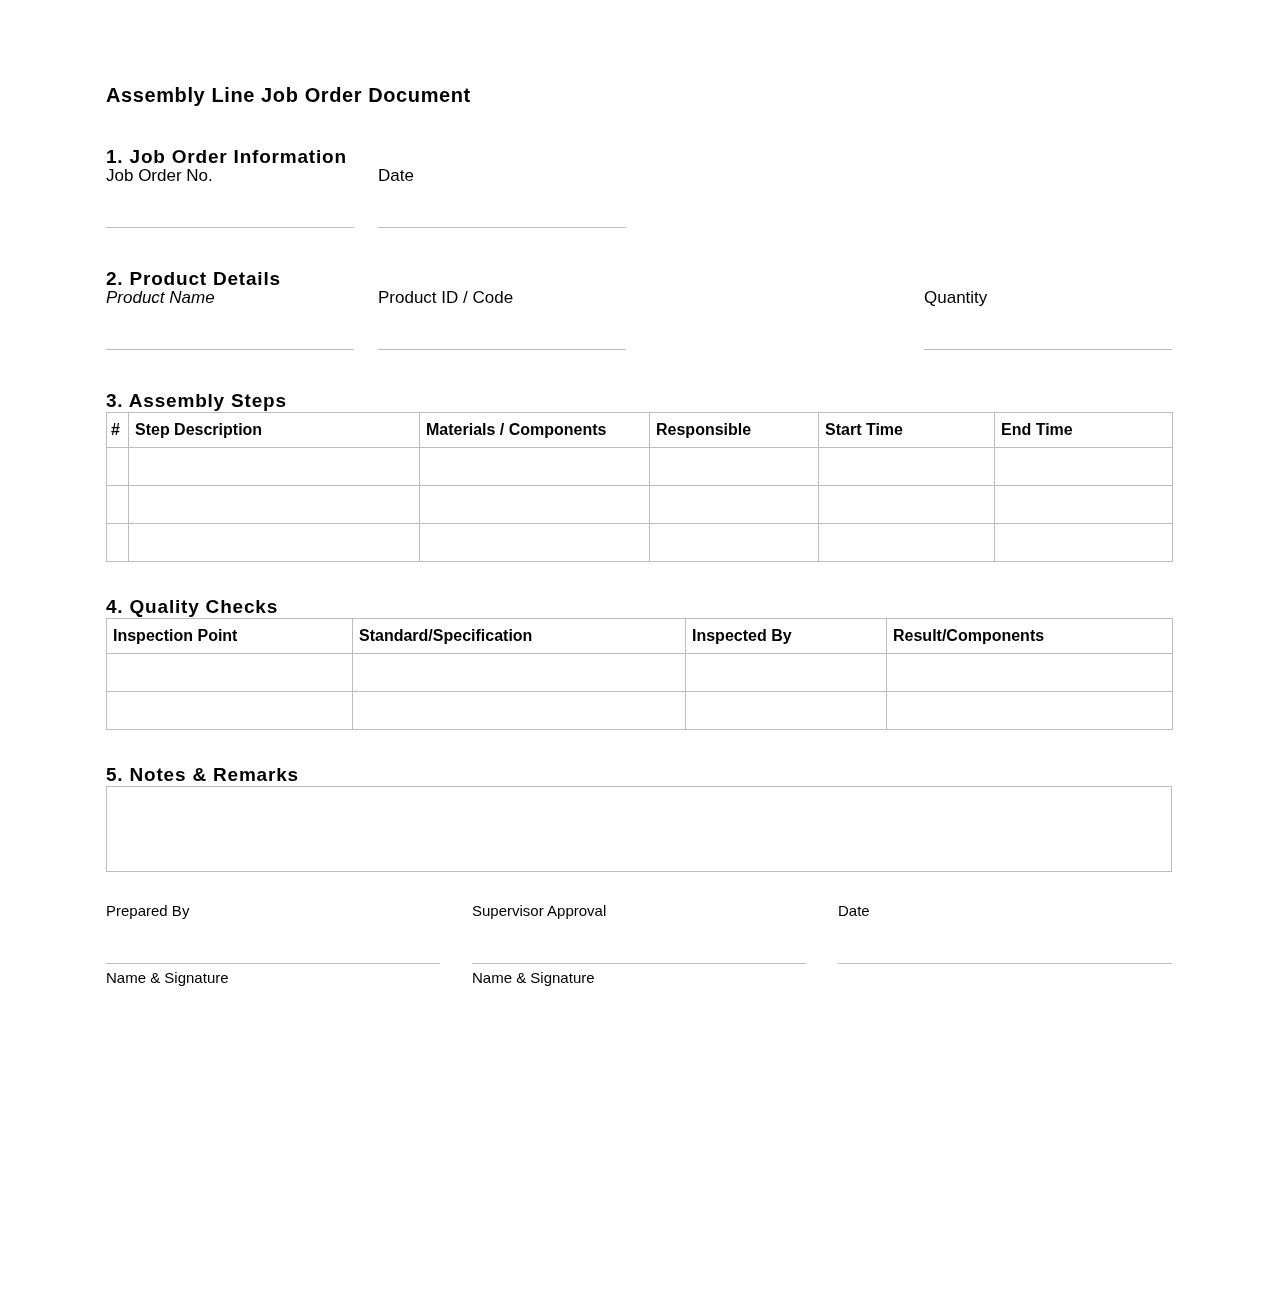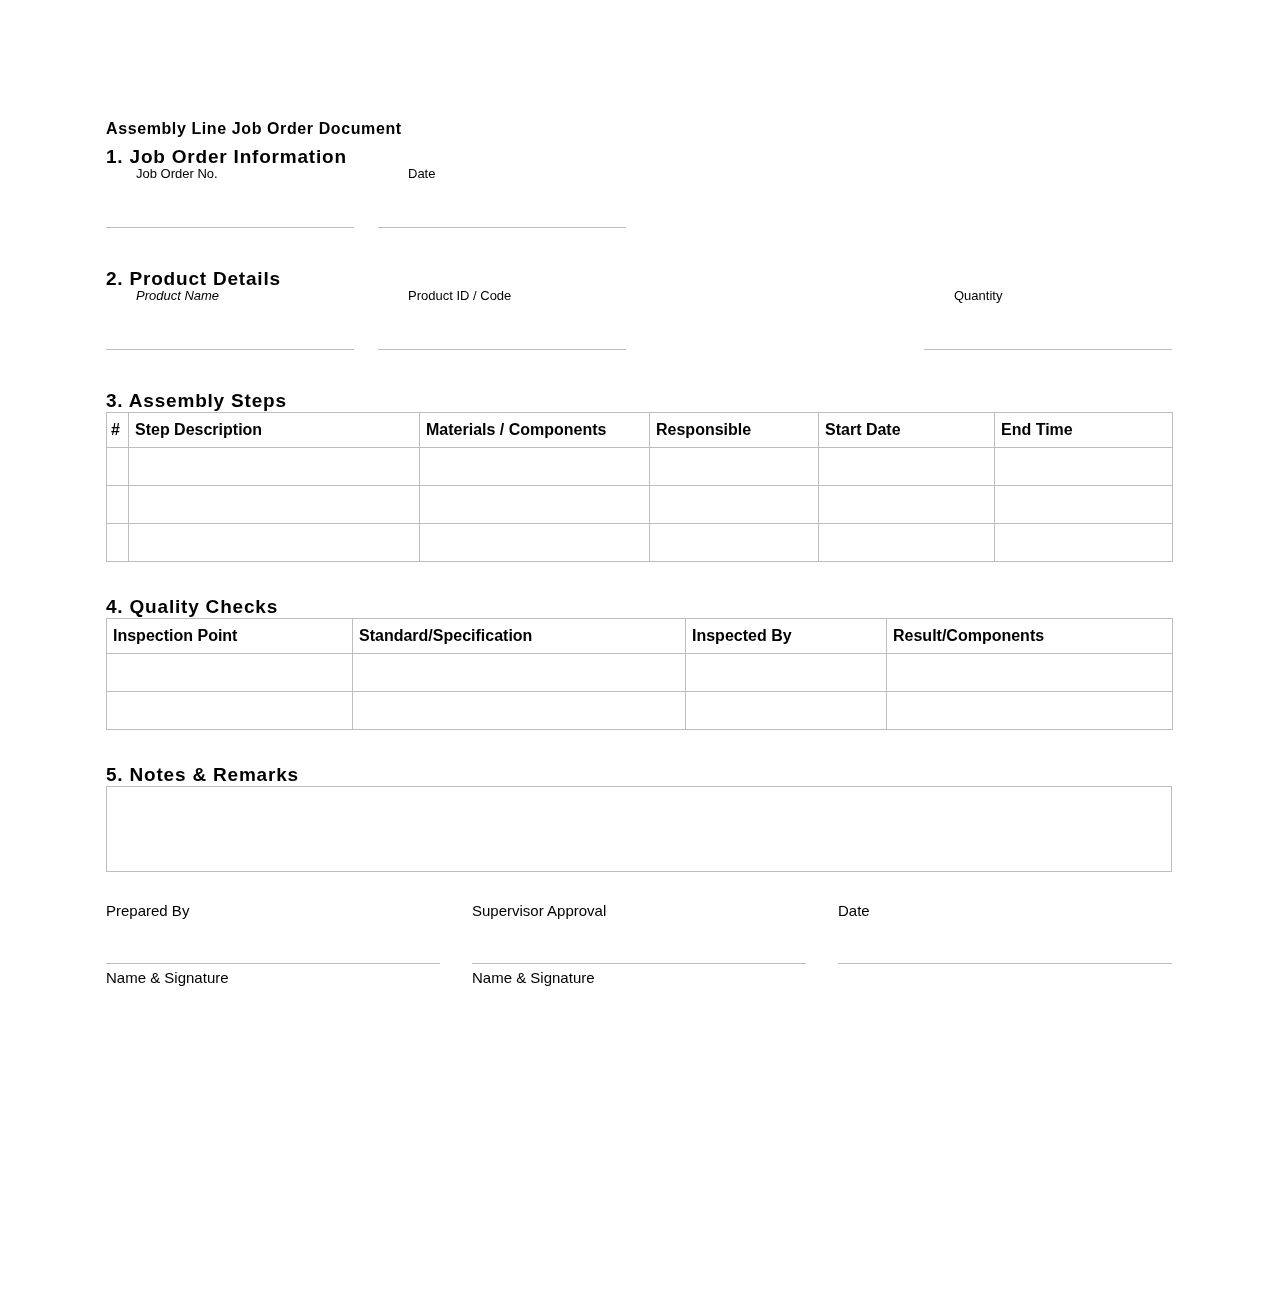--- a/index.html
+++ b/index.html
@@ -1,23 +1,23 @@
 <!DOCTYPE html>
 <html><head>
 <meta charset="utf-8">
 <style>
   * { box-sizing: border-box; margin: 0; padding: 0; }
   html, body { width: 1278px; height: 1300px; background: #ffffff; }
   body { font-family: "Liberation Sans", sans-serif; color: #000; position: relative; }
   .page { position: absolute; left: 106px; top: 0; width: 1066px; }
-  .doc-title { position: absolute; top: 84px; left: 0; font-size: 16px; font-weight: bold; letter-spacing: 0.6px; white-space: nowrap; margin-top: 36px; }
+  .doc-title { position: absolute; top: 84px; left: 0; font-size: 20px; font-weight: bold; letter-spacing: 0.6px; white-space: nowrap; }
   .section-title { position: absolute; left: 0; font-size: 19px; font-weight: bold; letter-spacing: 0.8px; white-space: nowrap; margin-top: 12px; }
   .field-row { position: absolute; left: 0; width: 1066px; height: 62px; }
   .field { position: absolute; top: 0; width: 248px; height: 62px; }
-  .field-label { position: absolute; top: 0; left: 0; font-size: 13px; white-space: nowrap; margin-left: 30px; }
+  .field-label { position: absolute; top: 0; left: 0; font-size: 17px; white-space: nowrap; }
   .field-line { position: absolute; bottom: 0; left: 0; width: 100%; height: 0; border-bottom: 1px solid #bdbdbd; }
   table { position: absolute; left: 0; width: 1066px; border-collapse: collapse; table-layout: fixed; }
   th, td { border: 1px solid #bdbdbd; text-align: left; font-size: 16px; font-weight: bold; padding: 8px 6px; }
   td { height: 38px; }
   th { height: 35px; }
   .notes-box { position: absolute; left: 0; top: 786px; width: 1066px; height: 86px; border: 1px solid #bdbdbd; }
   .sig { position: absolute; top: 902px; width: 334px; height: 90px; }
   .sig-label { position: absolute; top: 0; left: 0; font-size: 15px; white-space: nowrap; }
   .sig-line { position: absolute; top: 61px; left: 0; width: 100%; border-bottom: 1px solid #bdbdbd; }
   .sig-sub { position: absolute; top: 67px; left: 0; font-size: 15px; white-space: nowrap; }
@@ -66,21 +66,21 @@
         <col style="width:169px">
         <col style="width:176px">
         <col style="width:178px">
     </colgroup>
     <thead>
       <tr>
         <th style="padding:0 4px;">#</th>
         <th>Step Description</th>
         <th>Materials / Components</th>
         <th>Responsible</th>
-        <th>Start Date</th>
+        <th>Start Time</th>
         <th>End Time</th>
       </tr>
     </thead>
     <tbody>
       <tr>
         <td></td>
         <td></td>
         <td></td>
         <td></td>
         <td></td>

